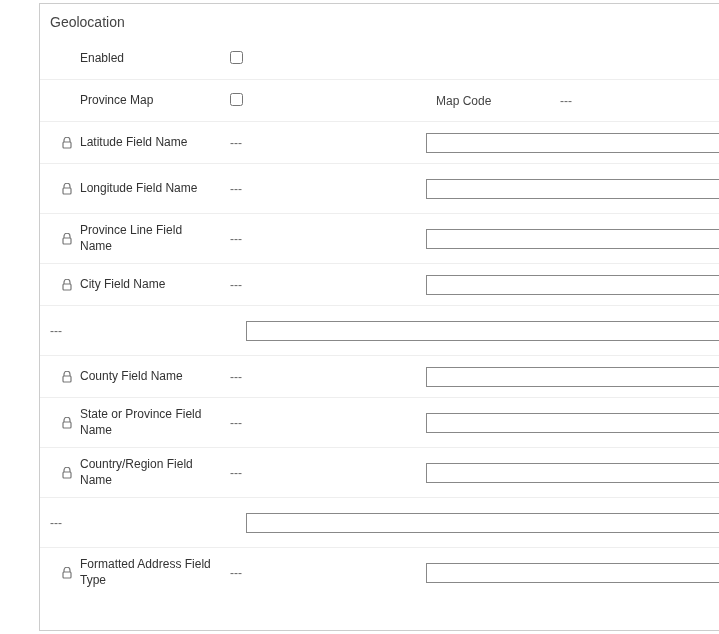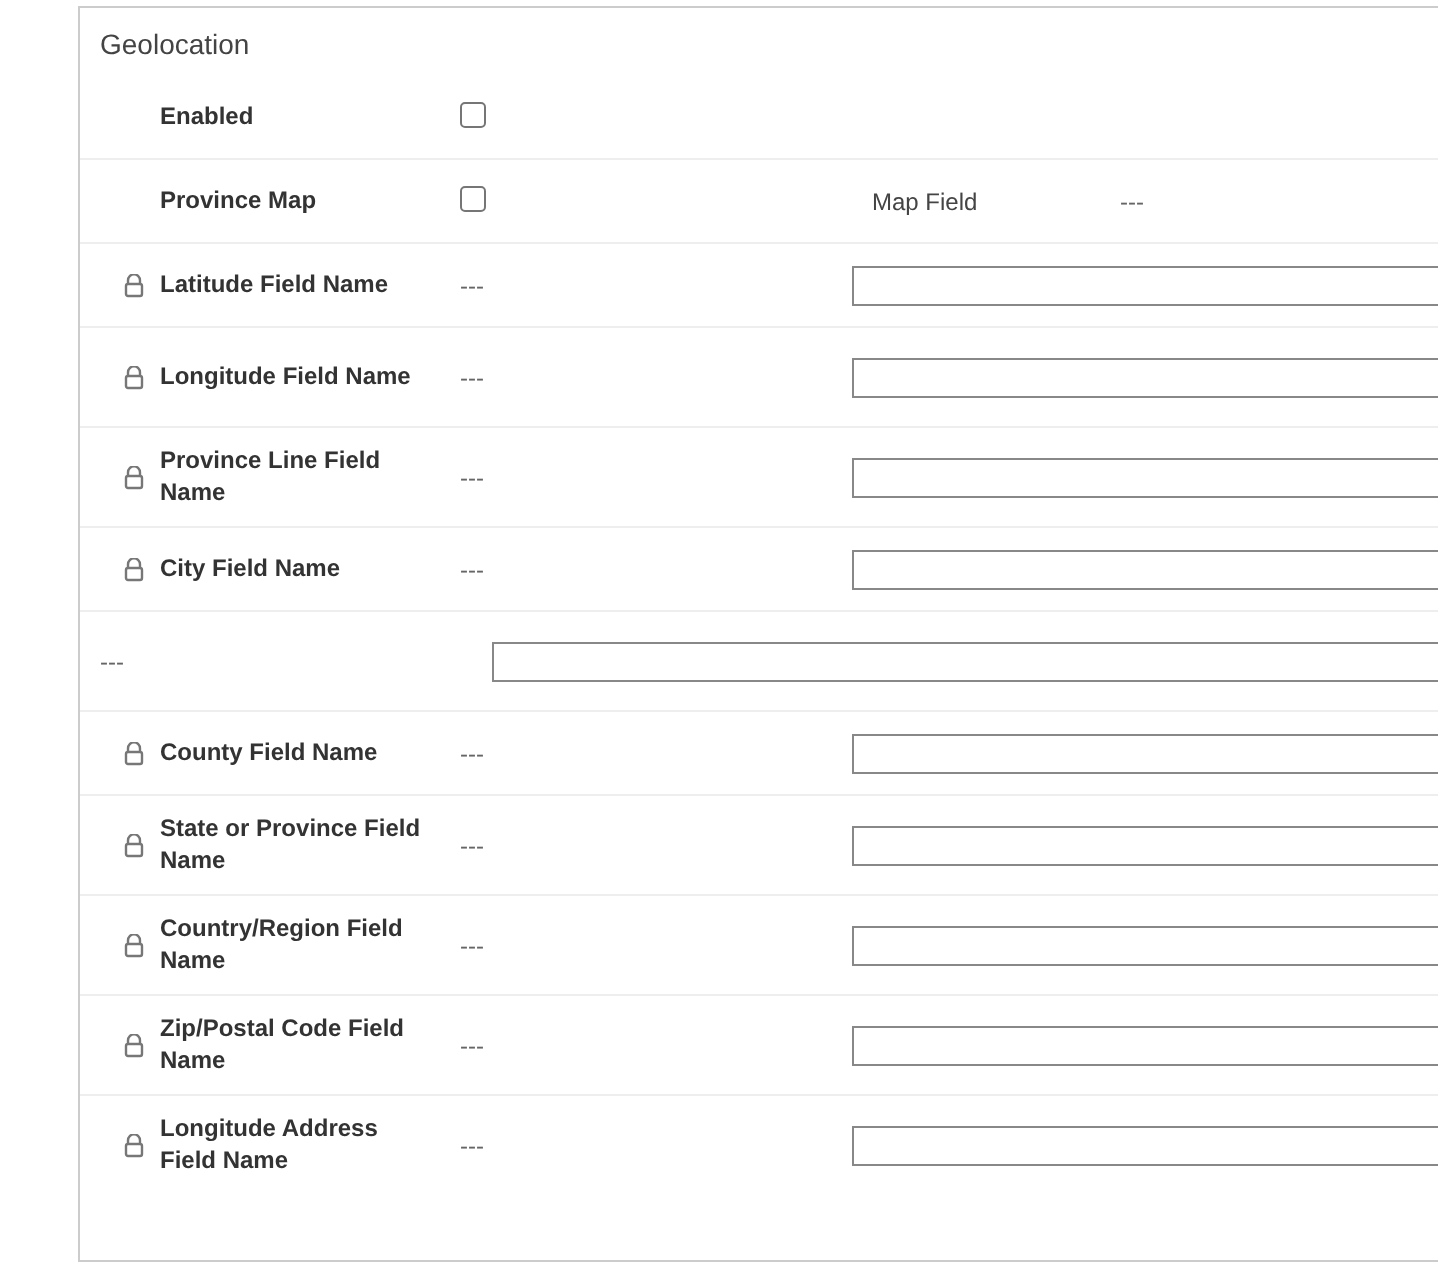--- a/index.html
+++ b/index.html
@@ -36,21 +36,20 @@
   .row:last-child {
     border-bottom: none;
   }
   .label-cell {
     width: 180px;
     display: flex;
     align-items: center;
     padding-left: 20px;
     padding-right: 8px;
     line-height: 1.3;
-    font-weight: bold;
   }
   .lock-slot {
     width: 14px;
     flex-shrink: 0;
     display: flex;
     align-items: center;
     justify-content: center;
   }
   .label-text {
     margin-left: 6px;
@@ -110,21 +109,21 @@
   </div>
 
   <div class="row">
     <div class="label-cell">
       <span class="lock-slot"></span>
       <span class="label-text">Province Map</span>
     </div>
     <div class="check-cell">
       <input type="checkbox" style="">
     </div>
-    <div class="mid-label-cell">Map Field</div>
+    <div class="mid-label-cell">Map Code</div>
     <div class="mid-value-cell">---</div>
   </div>
 
   <div class="row">
     <div class="label-cell">
       <span class="lock-slot">
           <svg width="10" height="12" viewBox="0 0 10 12">
             <path d="M2 5 V3.2 a3 3 0 0 1 6 0 V5" fill="none" stroke="#777" stroke-width="1.2"></path>
             <rect x="1" y="5" width="8" height="6" rx="1" fill="none" stroke="#777" stroke-width="1.2"></rect>
           </svg>
@@ -234,44 +233,35 @@
         </span>
       <span class="label-text">Country/Region Field Name</span>
     </div>
     <div class="static-cell">---</div>
     <div class="select-cell">
       <select><option></option></select>
     </div>
   </div>
 
   <div class="row tall">
-    <div class="label-cell">
-      <span class="lock-slot">
-          <svg width="10" height="12" viewBox="0 0 10 12">
-            <path d="M2 5 V3.2 a3 3 0 0 1 6 0 V5" fill="none" stroke="#777" stroke-width="1.2"></path>
-            <rect x="1" y="5" width="8" height="6" rx="1" fill="none" stroke="#777" stroke-width="1.2"></rect>
-          </svg>
-        </span>
-      <span class="label-text">Zip/Postal Code Field Name</span>
-    </div>
-    <div class="static-cell">---</div>
-    <div class="select-cell">
-      <select><option></option></select>
-    </div>
-  </div>
-
-  <div class="row tall">
-    <div class="label-cell">
-      <span class="lock-slot">
-          <svg width="10" height="12" viewBox="0 0 10 12">
-            <path d="M2 5 V3.2 a3 3 0 0 1 6 0 V5" fill="none" stroke="#777" stroke-width="1.2"></path>
-            <rect x="1" y="5" width="8" height="6" rx="1" fill="none" stroke="#777" stroke-width="1.2"></rect>
-          </svg>
-        </span>
-      <span class="label-text">Longitude Address Field Name</span>
+    <div class="static-cell">---</div>
+    <div class="select-cell">
+      <select><option></option></select>
+    </div>
+  </div>
+
+  <div class="row tall">
+    <div class="label-cell">
+      <span class="lock-slot">
+          <svg width="10" height="12" viewBox="0 0 10 12">
+            <path d="M2 5 V3.2 a3 3 0 0 1 6 0 V5" fill="none" stroke="#777" stroke-width="1.2"></path>
+            <rect x="1" y="5" width="8" height="6" rx="1" fill="none" stroke="#777" stroke-width="1.2"></rect>
+          </svg>
+        </span>
+      <span class="label-text">Formatted Address Field Type</span>
     </div>
     <div class="static-cell">---</div>
     <div class="select-cell">
       <select><option></option></select>
     </div>
   </div>
 
 </div>
 
 </body></html>

